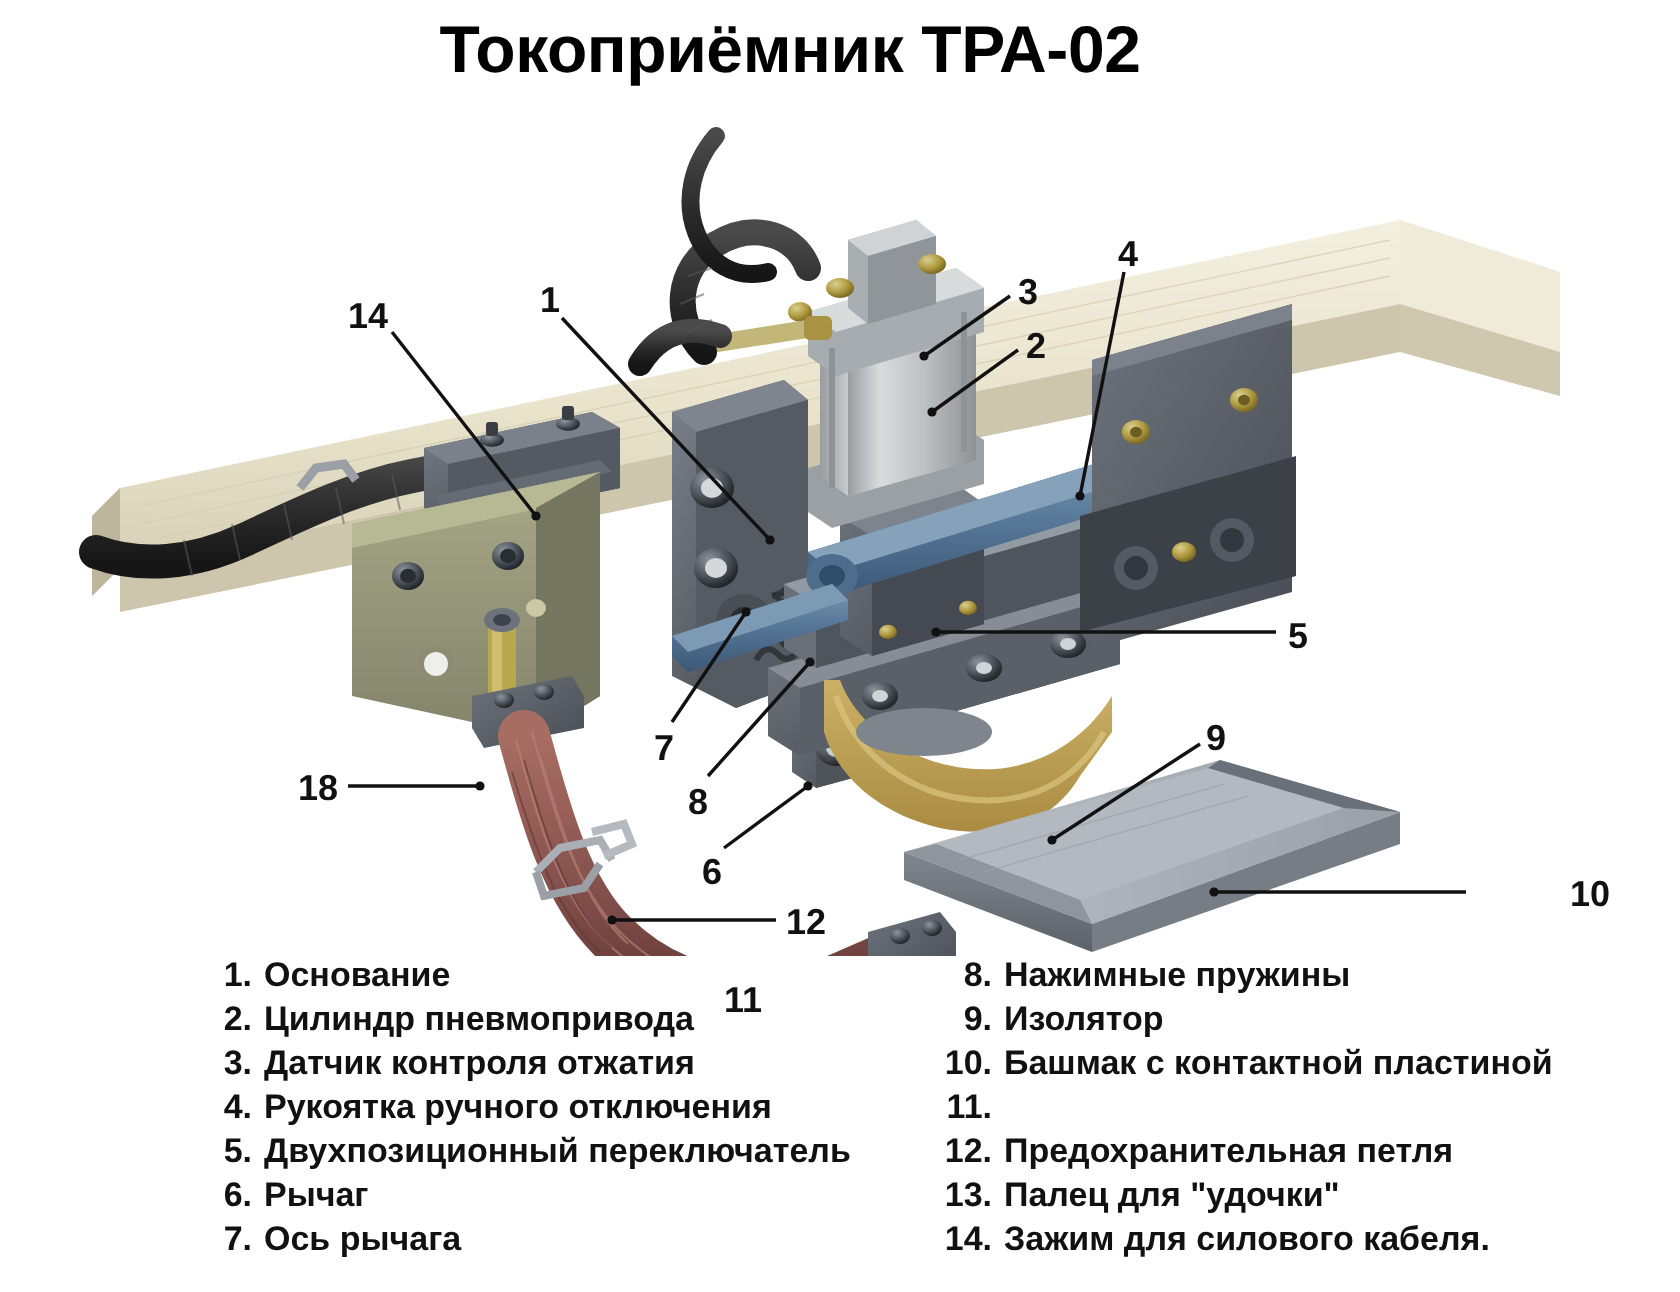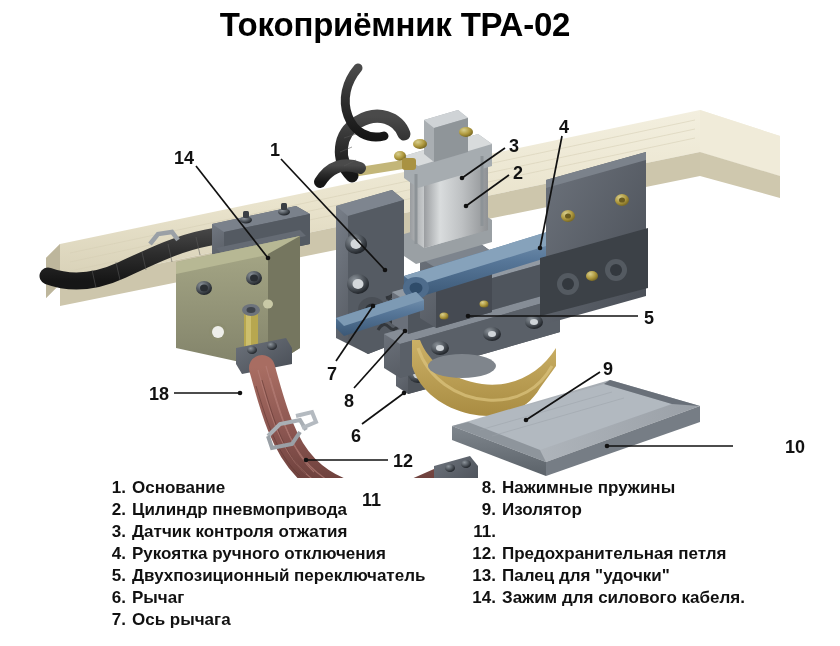--- a/index.html
+++ b/index.html
@@ -450,20 +450,24 @@
   <div class="legend-col" id="legend-col-right">
     <div class="legend-row">
       <span class="legend-num">8.</span>
       <span class="legend-text">Нажимные пружины</span>
     </div>
     <div class="legend-row">
       <span class="legend-num">9.</span>
       <span class="legend-text">Изолятор</span>
     </div>
     <div class="legend-row">
+      <span class="legend-num">10.</span>
+      <span class="legend-text">Башмак с контактной пластиной</span>
+    </div>
+    <div class="legend-row">
       <span class="legend-num">11.</span>
     </div>
     <div class="legend-row">
       <span class="legend-num">12.</span>
       <span class="legend-text">Предохранительная петля</span>
     </div>
     <div class="legend-row">
       <span class="legend-num">13.</span>
       <span class="legend-text">Палец для "удочки"</span>
     </div>

